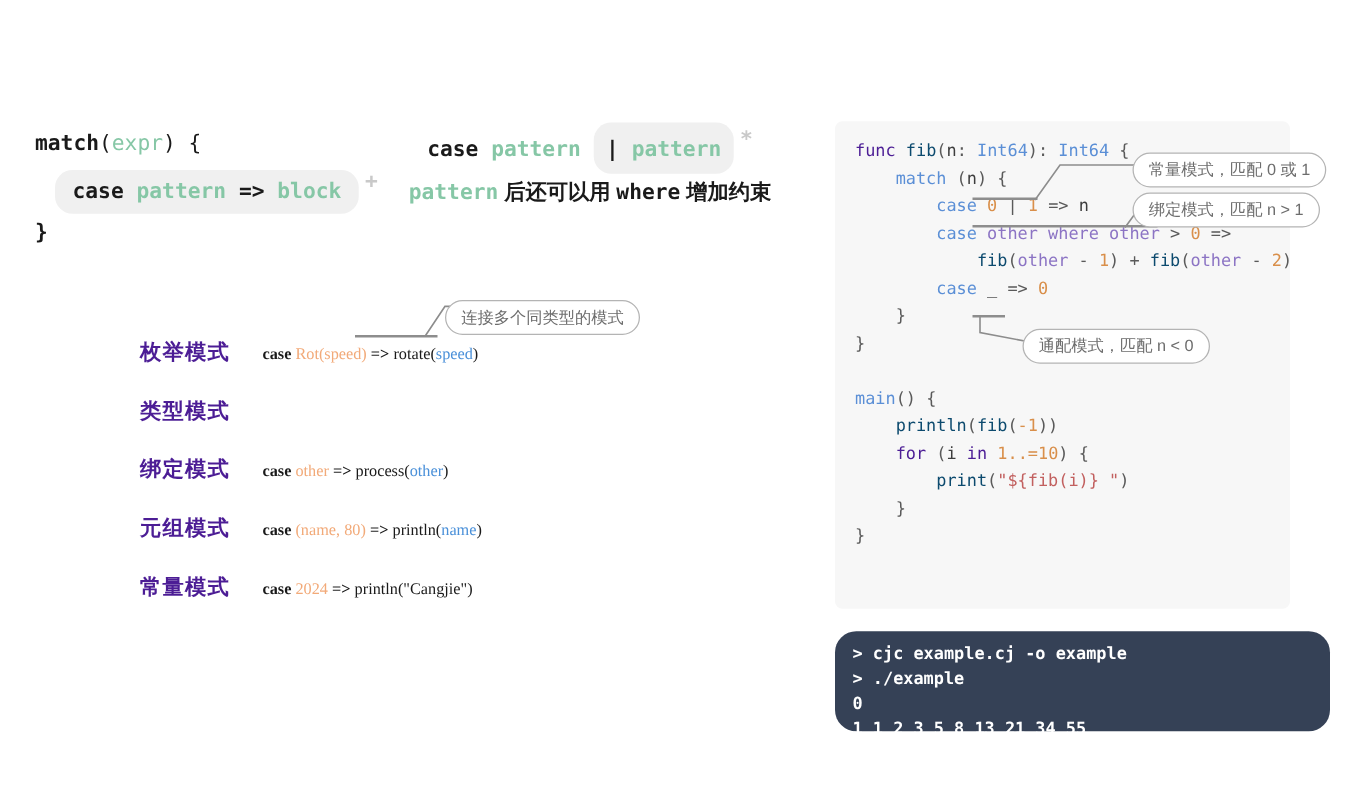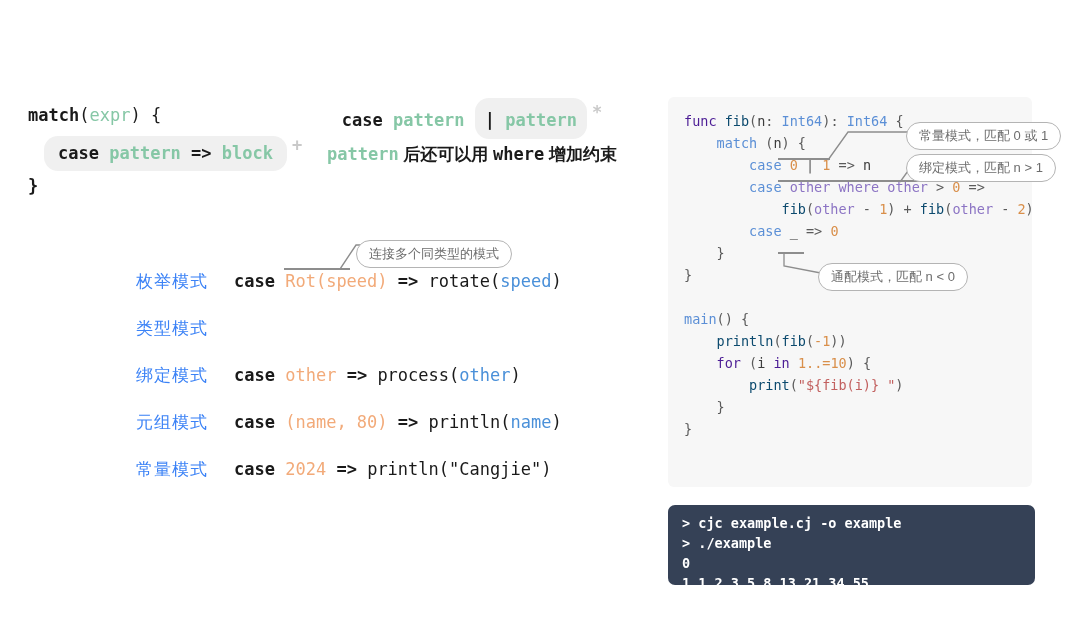--- a/index.html
+++ b/index.html
@@ -118,29 +118,29 @@
     top: 270px;
   }
   .prow {
     display: flex;
     align-items: baseline;
     height: 47px;
     white-space: nowrap;
   }
   .prow .label {
     font-size: 17px;
-    font-weight: normal;
-    color: #3b82f6;
+    font-weight: bold;
+    color: #4c1d95;
     width: 98px;
     flex: 0 0 98px;
     letter-spacing: 1px;
-    margin-left: 24px;
   }
   .prow .code {
-    font-size: 17px;
+    font-size: 13px;
+    font-family: Liberation Serif, serif;
   }
 
   
   .callout {
     position: absolute;
     border: 1.4px solid #b4b4b4;
     border-radius: 14px;
     background: #ffffff;
     color: #6d6d6d;
     font-size: 13px;
@@ -183,24 +183,24 @@
   .c-num    { color: #d98f4a; }
   .c-punct  { color: #5a5a5a; }
   .c-str    { color: #c2605f; }
   .c-plain  { color: #3d3d3d; }
 
   
   .terminal {
     position: absolute;
     left: 668px;
     top: 505px;
-    width: 367px;
+    width: 396px;
     height: 80px;
     background: #354156;
-    border-radius: 7px;
+    border-radius: 17px;
   }
   .terminal .term-text {
     position: absolute;
     left: 14px;
     top: 8px;
     font-family: "DejaVu Sans Mono", "Liberation Mono", monospace;
     font-size: 13.5px;
     line-height: 20px;
     color: #ffffff;
     font-weight: bold;

